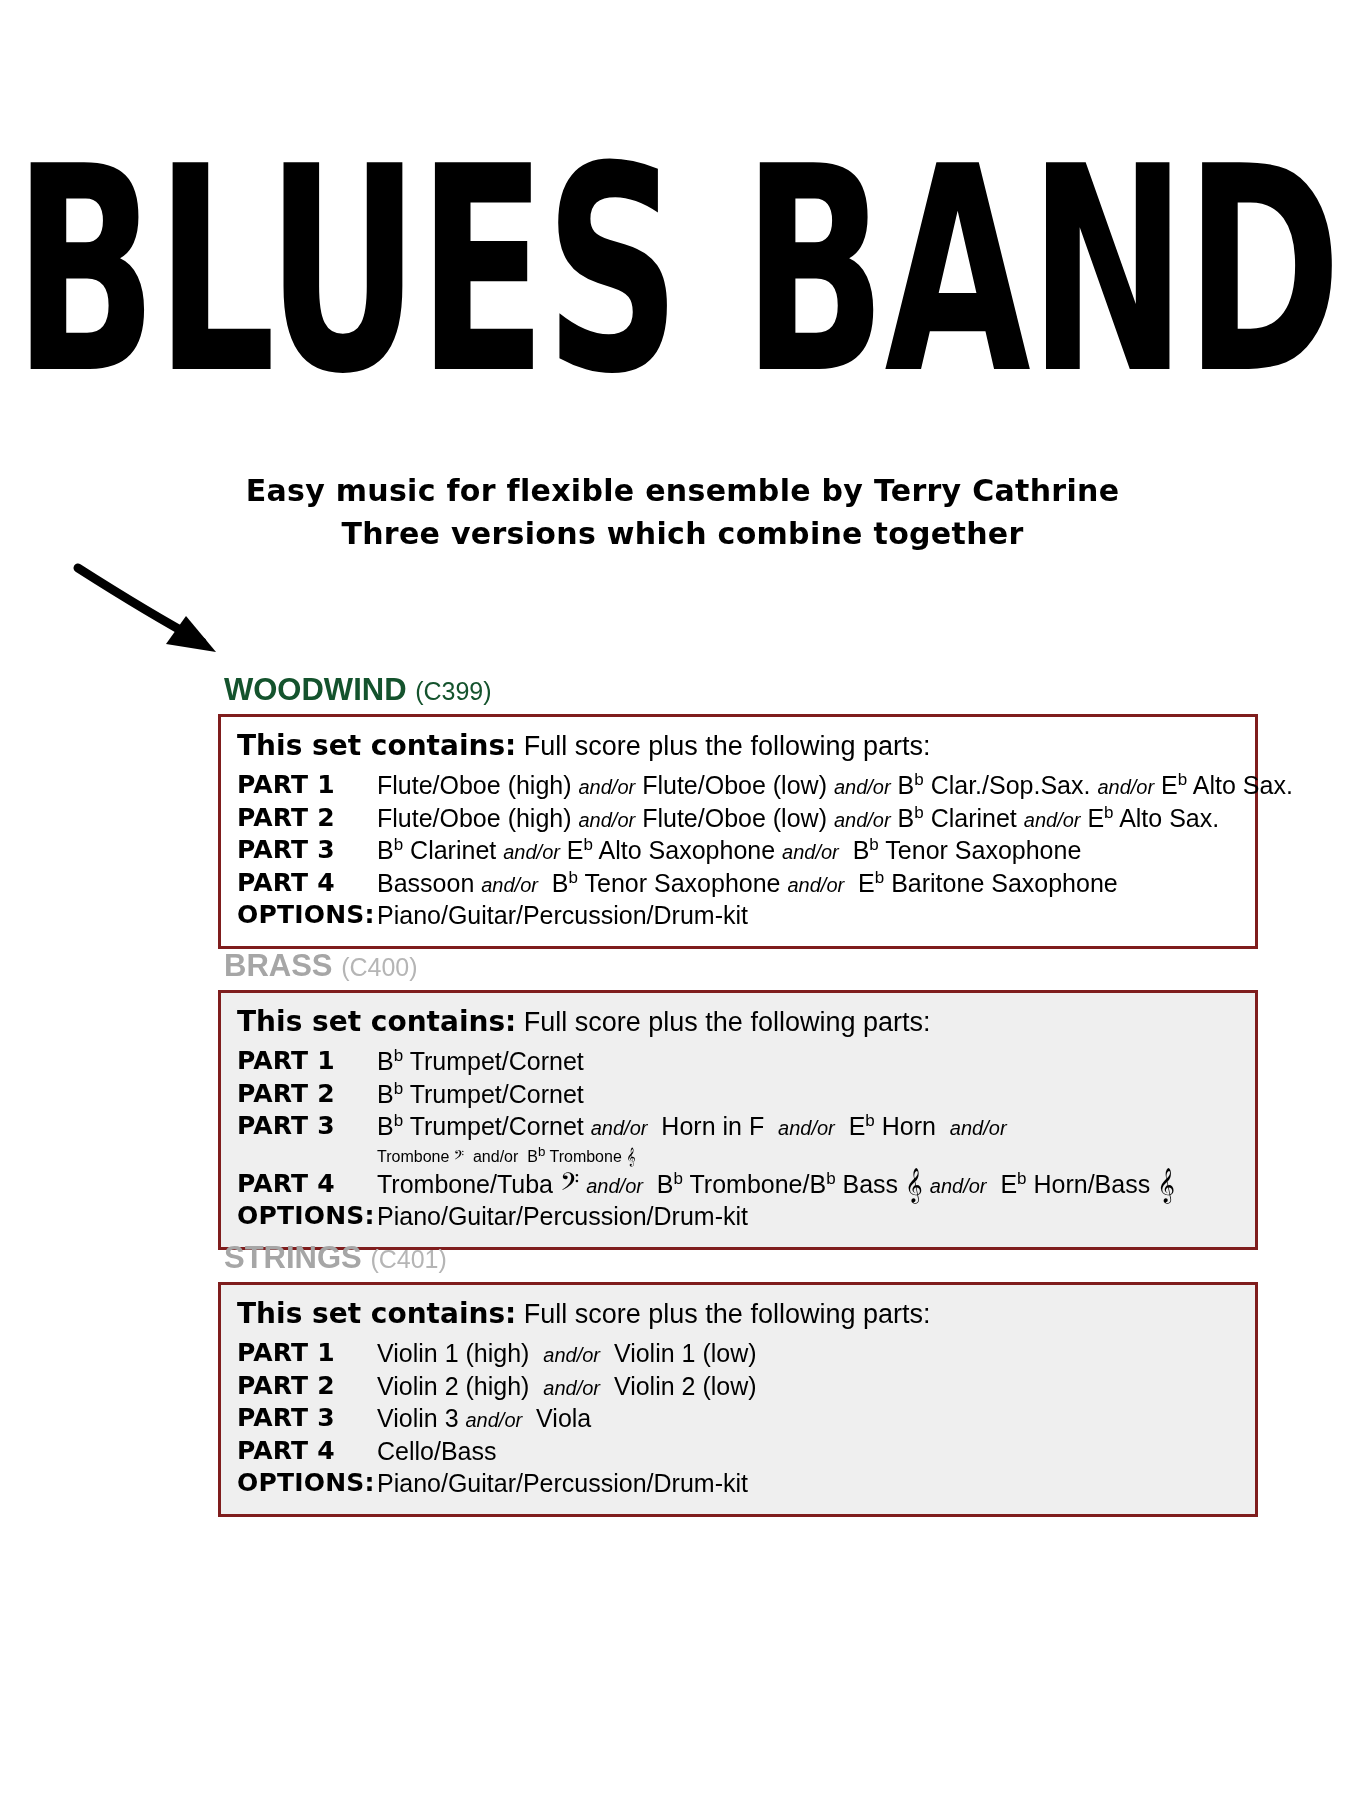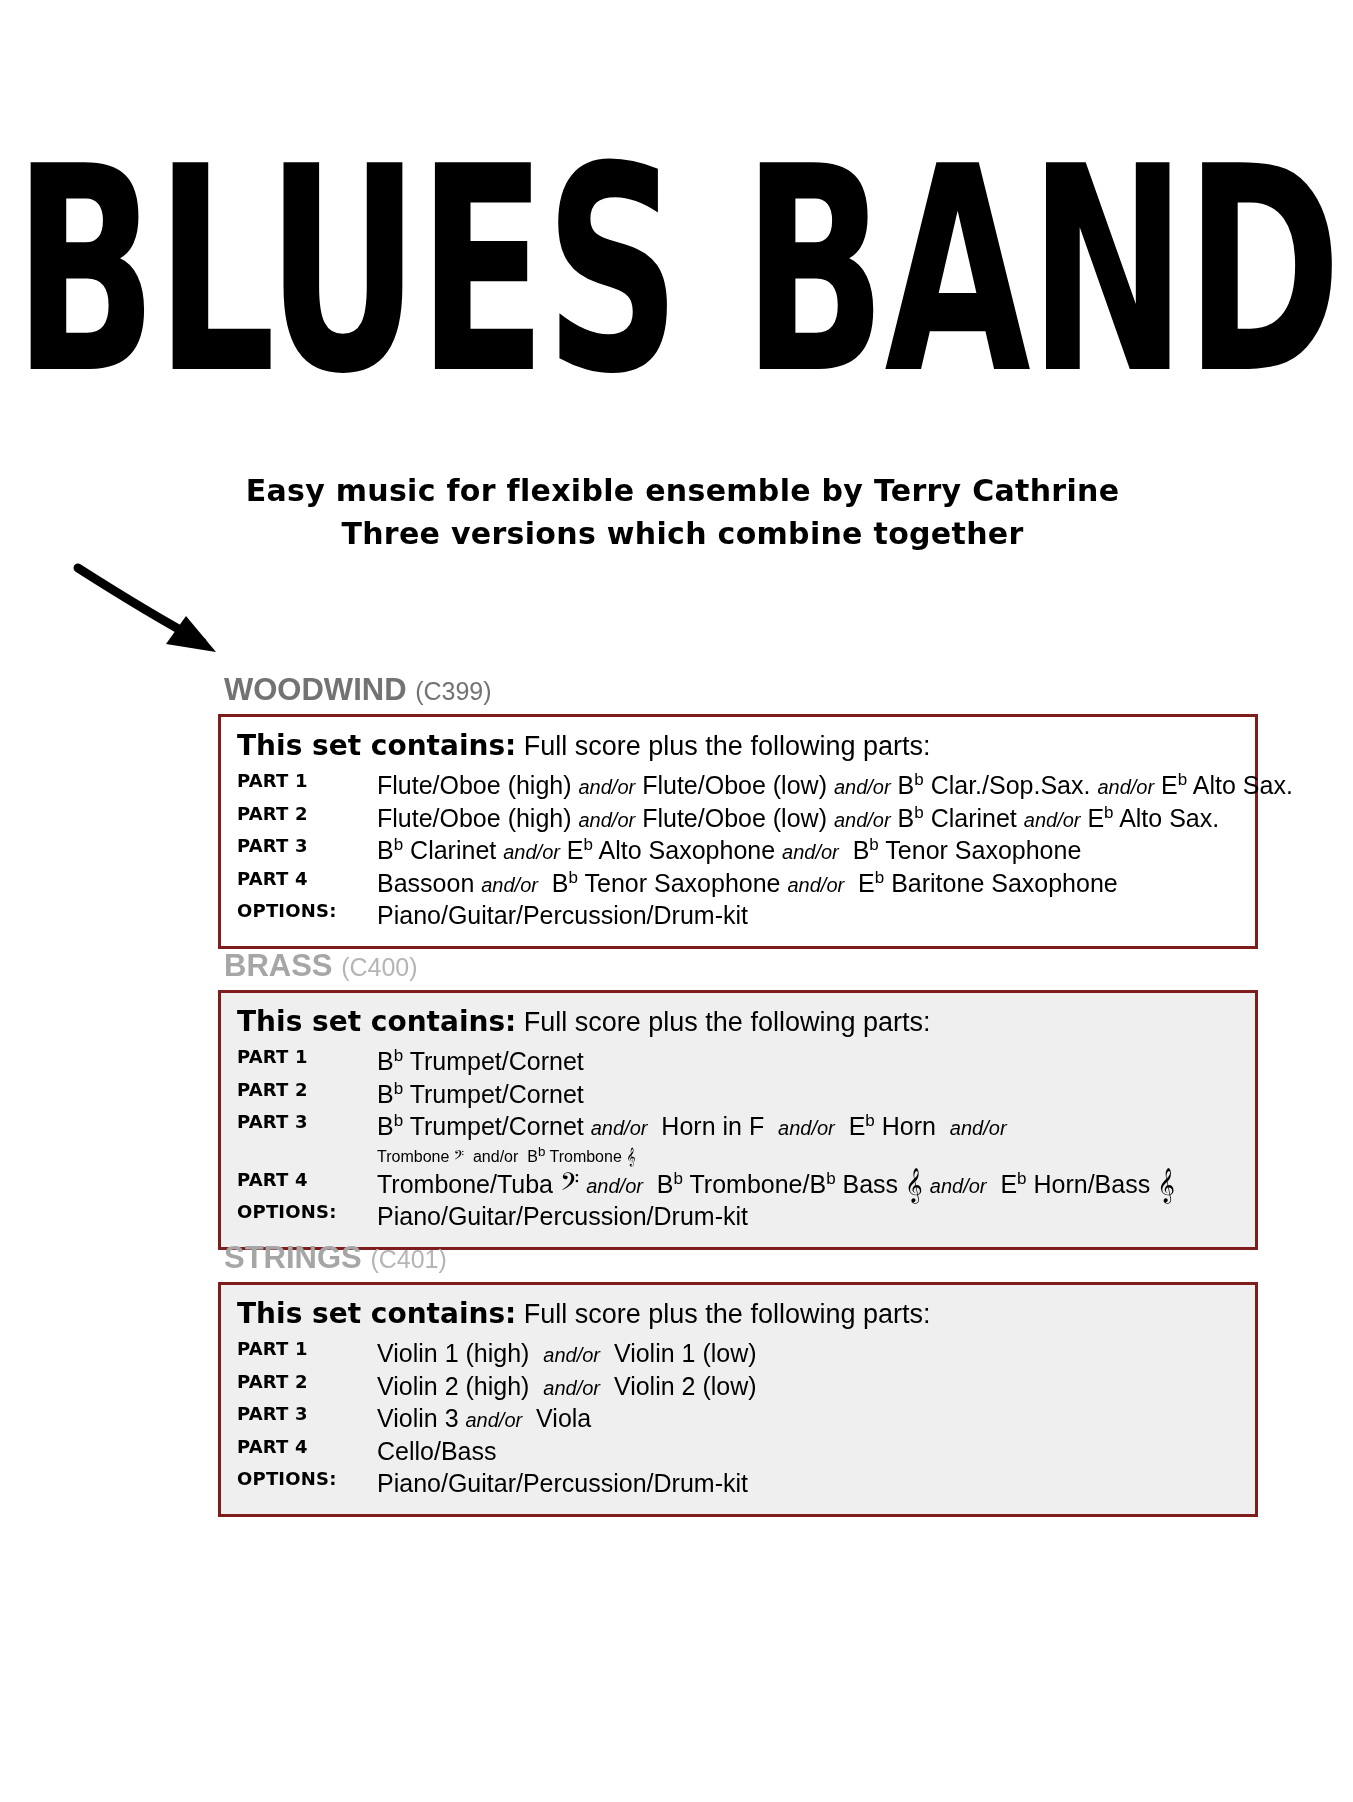--- a/index.html
+++ b/index.html
@@ -74,21 +74,21 @@
     font-family: "Liberation Sans", sans-serif;
     font-weight: bold;
     font-size: 31px;
     margin: 0 0 6px 6px;
     white-space: nowrap;
   }
   .section-head .code {
     font-weight: normal;
     font-size: 25px;
   }
-  .head-dark { color: #737373; }
+  .head-dark { color: #14532d; }
   .head-grey { color: #a6a6a6; }
   .head-grey .code { color: #b5b5b5; text-align: right; }
 
   .panel {
     border: 3px solid #7f1d1d;
     box-sizing: border-box;
     padding: 12px 16px 14px 16px;
   }
   .panel-white { background: #ffffff; }
   .panel-grey  { background: #efefef; }
@@ -110,21 +110,21 @@
 
   .row {
     display: flex;
     align-items: flex-start;
     line-height: 1.30;
     white-space: nowrap;
   }
   .lab {
     font-family: "DejaVu Sans", sans-serif;
     font-weight: bold;
-    font-size: 18px;
+    font-size: 25px;
     width: 140px;
     flex: 0 0 140px;
     letter-spacing: 0.2px;
   }
   .val {
     font-family: "Liberation Sans", sans-serif;
     font-size: 25px;
     text-align: center;
   }
   .val .it {

